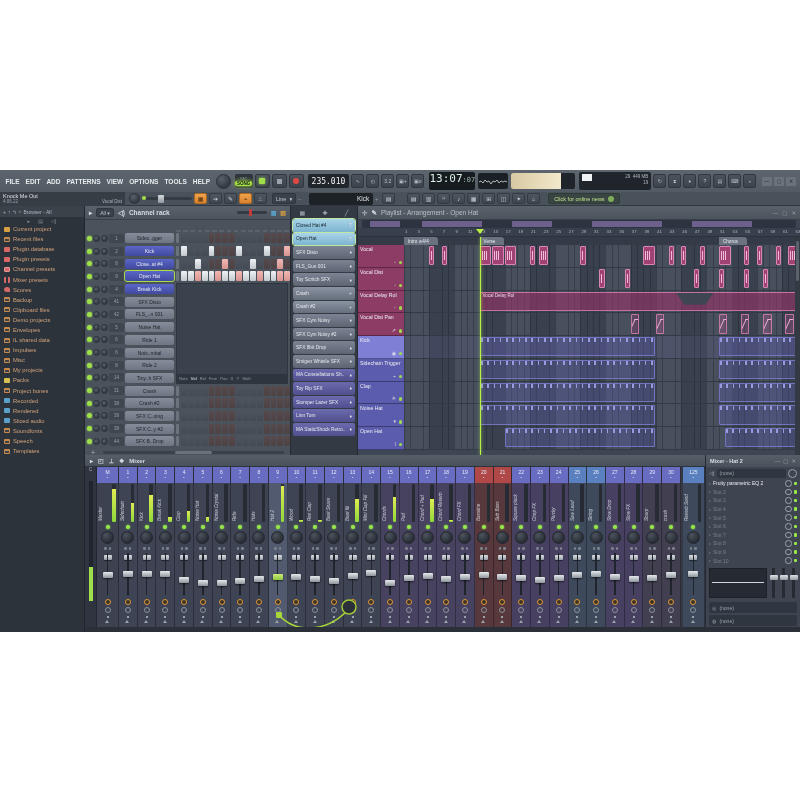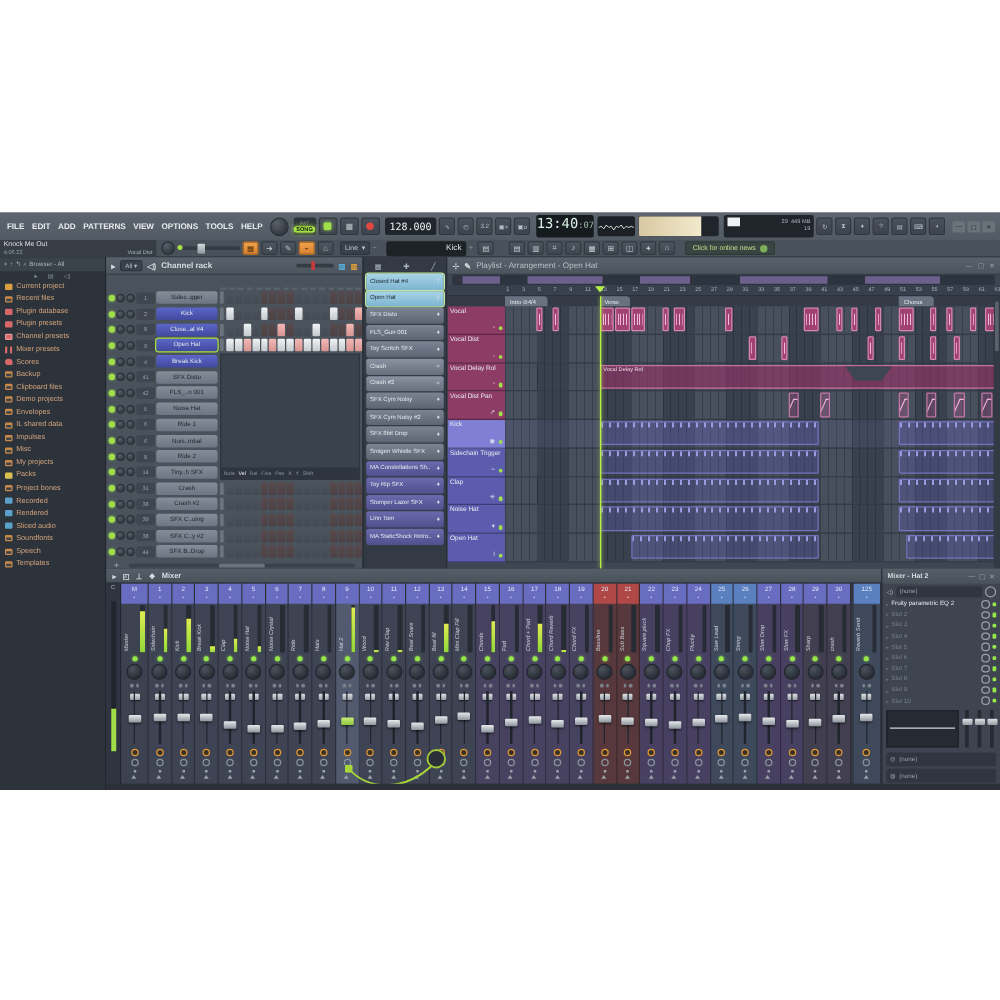--- a/index.html
+++ b/index.html
@@ -206,30 +206,30 @@
     </div>
     <div class="tbtn">
         <span class="play-glyph"></span>
       </div>
     <div class="tbtn">
         <span class="stop-glyph"></span>
       </div>
     <div class="tbtn">
         <span class="rec-glyph"></span>
       </div>
-    <div id="tempo-box">128.000</div>
+    <div id="tempo-box">235.010</div>
     <div id="rec-icons" style="display:flex;">
         <div class="mini-ibtn">∿</div>
         <div class="mini-ibtn">◴</div>
         <div class="mini-ibtn">3.2</div>
         <div class="mini-ibtn">▣+</div>
         <div class="mini-ibtn">▣o</div>
       </div>
     <div id="time-box">
-      <span id="time-main">13:40</span>
+      <span id="time-main">13:07</span>
       <span id="time-frac">:07</span>
     </div>
     <div id="scope">
       <svg width="30" height="16" viewBox="0 0 30 16">
           <polyline points="1,9 3,8 5,10 7,7 9,9 11,8 13,11 15,8 17,9 19,7 21,10 23,8 25,9 27,8 29,9" fill="none" stroke="#cfe0d2" stroke-width="0.8"></polyline>
         </svg>
     </div>
     <div id="volbar">
         <i class="fill"></i>
       </div>

